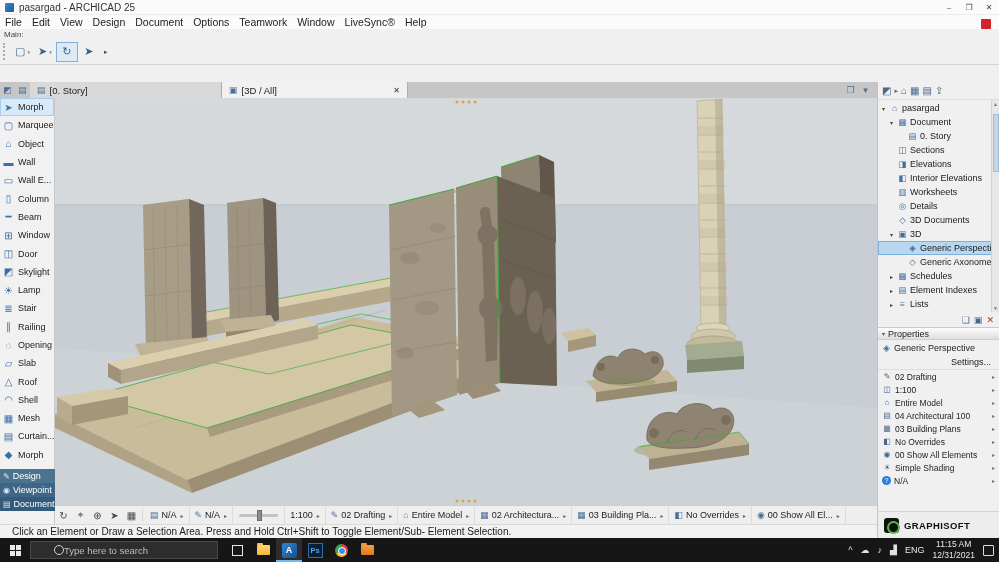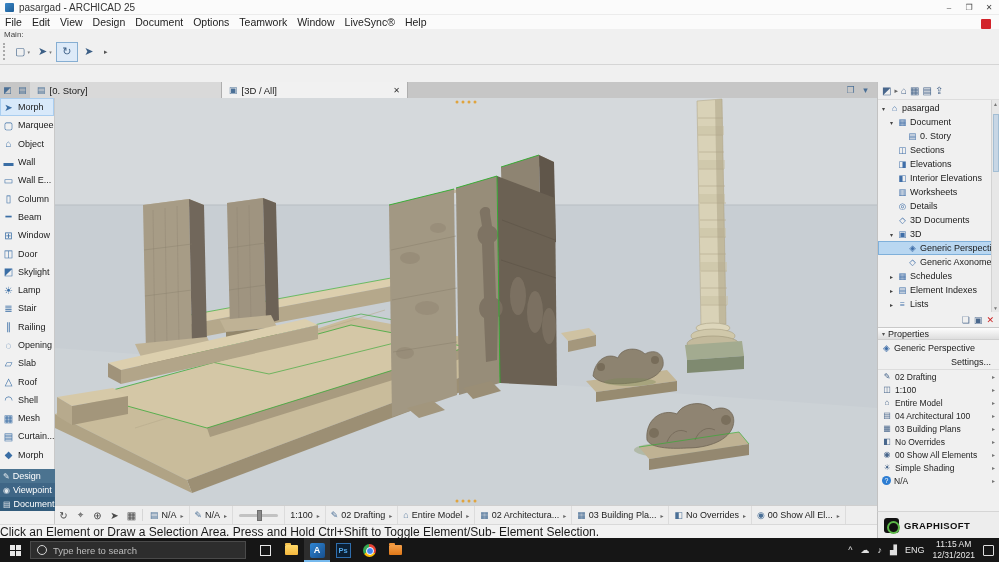--- a/index.html
+++ b/index.html
@@ -59,21 +59,21 @@
 .bb-icon{width:17px;text-align:center;font-size:10px;color:#4a4a4a;flex:none}
 .bb-sep{width:1px;height:12px;background:#d6d6d6;margin:0 2px}
 .bb-field{display:flex;align-items:center;gap:3px;height:100%;padding:0 5px;border-right:1px solid #dcdcdc;white-space:nowrap}
 .bb-field .fic{font-size:9px;color:#4a6f96}
 .bb-field .fic:empty{display:none}
 .bb-field::after{content:"▸";font-size:6px;color:#666;margin-left:1px}
 .zoom-slider{width:52px;height:100%;display:flex;align-items:center;padding:0 6px;border-right:1px solid #dcdcdc}
 .zs-track{position:relative;width:100%;height:3px;background:#c2c2c2;border-radius:2px}
 .zs-thumb{position:absolute;left:45%;top:-4px;width:5px;height:11px;background:#8a8a8a;border:1px solid #6e6e6e}
 
-.statusbar{position:absolute;left:0;top:524px;width:877px;height:14px;background:#f2f2f2;border-top:1px solid #d9d9d9;display:flex;align-items:center;padding-left:0;font-size:12px;color:#1a1a1a;white-space:nowrap;overflow:hidden}
+.statusbar{position:absolute;left:0;top:524px;width:877px;height:14px;background:#f2f2f2;border-top:1px solid #d9d9d9;display:flex;align-items:center;padding-left:12px;font-size:10px;color:#1a1a1a;white-space:nowrap;overflow:hidden}
 
 .navigator{position:absolute;left:877px;top:82px;width:122px;height:429px;background:#f0f0f0;border-left:1px solid #c2c2c2}
 .nav-header{height:18px;display:flex;align-items:center;gap:3px;padding:0 4px;border-bottom:1px solid #ddd}
 .nh-icon{font-size:10px;color:#49678c}
 .nh-icon.small{font-size:7px;color:#666}
 .nav-tree{position:relative;font-size:9px;height:212px;padding-top:1px;overflow:hidden}
 .tree-row{height:14px;display:flex;align-items:center;gap:2px;padding-right:9px;white-space:nowrap;overflow:hidden}
 .tree-row .chev{width:7px;font-size:6px;color:#444;text-align:center;flex:none}
 .tree-row .nicon{width:11px;font-size:8.5px;color:#3f6ea8;text-align:center;flex:none}
 .tree-row.lvl0{padding-left:2px}
@@ -99,21 +99,21 @@
 
 .graphisoft{position:absolute;left:877px;top:511px;width:122px;height:27px;background:#ededed;border-left:1px solid #c2c2c2;border-top:1px solid #d5d5d5;display:flex;align-items:center;gap:5px;padding-left:6px}
 .g-logo{width:15px;height:15px;background:#111;border-radius:3px;position:relative;flex:none}
 .g-logo::after{content:"";position:absolute;left:3px;top:3px;width:9px;height:9px;border:2px solid #5cb748;border-radius:50%}
 .g-text{font-size:9.5px;font-weight:bold;letter-spacing:.4px;color:#101010}
 
 .taskbar{position:absolute;left:0;top:538px;width:999px;height:24px;background:#161616;display:flex;align-items:center;color:#e8e8e8}
 .start{width:30px;height:100%;display:flex;align-items:center;justify-content:center}
 .win-logo{display:grid;grid-template-columns:5px 5px;grid-template-rows:5px 5px;gap:1px}
 .win-logo i{background:#e8e8e8}
-.searchbox{width:216px;height:18px;background:#2d2d2d;border:1px solid #4a4a4a;display:flex;align-items:center;gap:6px;padding-left:6px;color:#bdbdbd;font-size:9.5px;white-space:nowrap;overflow:hidden}
+.searchbox{width:188px;height:18px;background:#2d2d2d;border:1px solid #4a4a4a;display:flex;align-items:center;padding-left:23px;color:#bdbdbd;font-size:9.5px;white-space:nowrap;overflow:hidden}
 .cortana{width:10px;height:10px;border:1.5px solid #d5d5d5;border-radius:50%;flex:none}
 .task-icons{display:flex;align-items:center;height:100%;margin-left:6px}
 .t-app{width:26px;height:100%;display:flex;align-items:center;justify-content:center}
 .t-app.active{background:#2d2d2d;box-shadow:inset 0 -2px 0 #76b9ed}
 .ic-taskview{width:11px;height:11px;border:1.5px solid #e8e8e8}
 .ic-folder{width:13px;height:10px;background:linear-gradient(#ffd96a,#f5b73d);border-radius:1px;position:relative}
 .ic-folder::before{content:"";position:absolute;left:0;top:-2px;width:6px;height:2px;background:#f5c04d;border-radius:1px 1px 0 0}
 .ic-folder.orange{background:linear-gradient(#f5a04a,#e07818)}
 .ic-folder.orange::before{background:#ef9338}
 .ic-archicad{width:15px;height:15px;background:linear-gradient(135deg,#2f86d4,#174f8d);border-radius:2px;color:#fff;font-size:9px;font-weight:bold;display:flex;align-items:center;justify-content:center}

